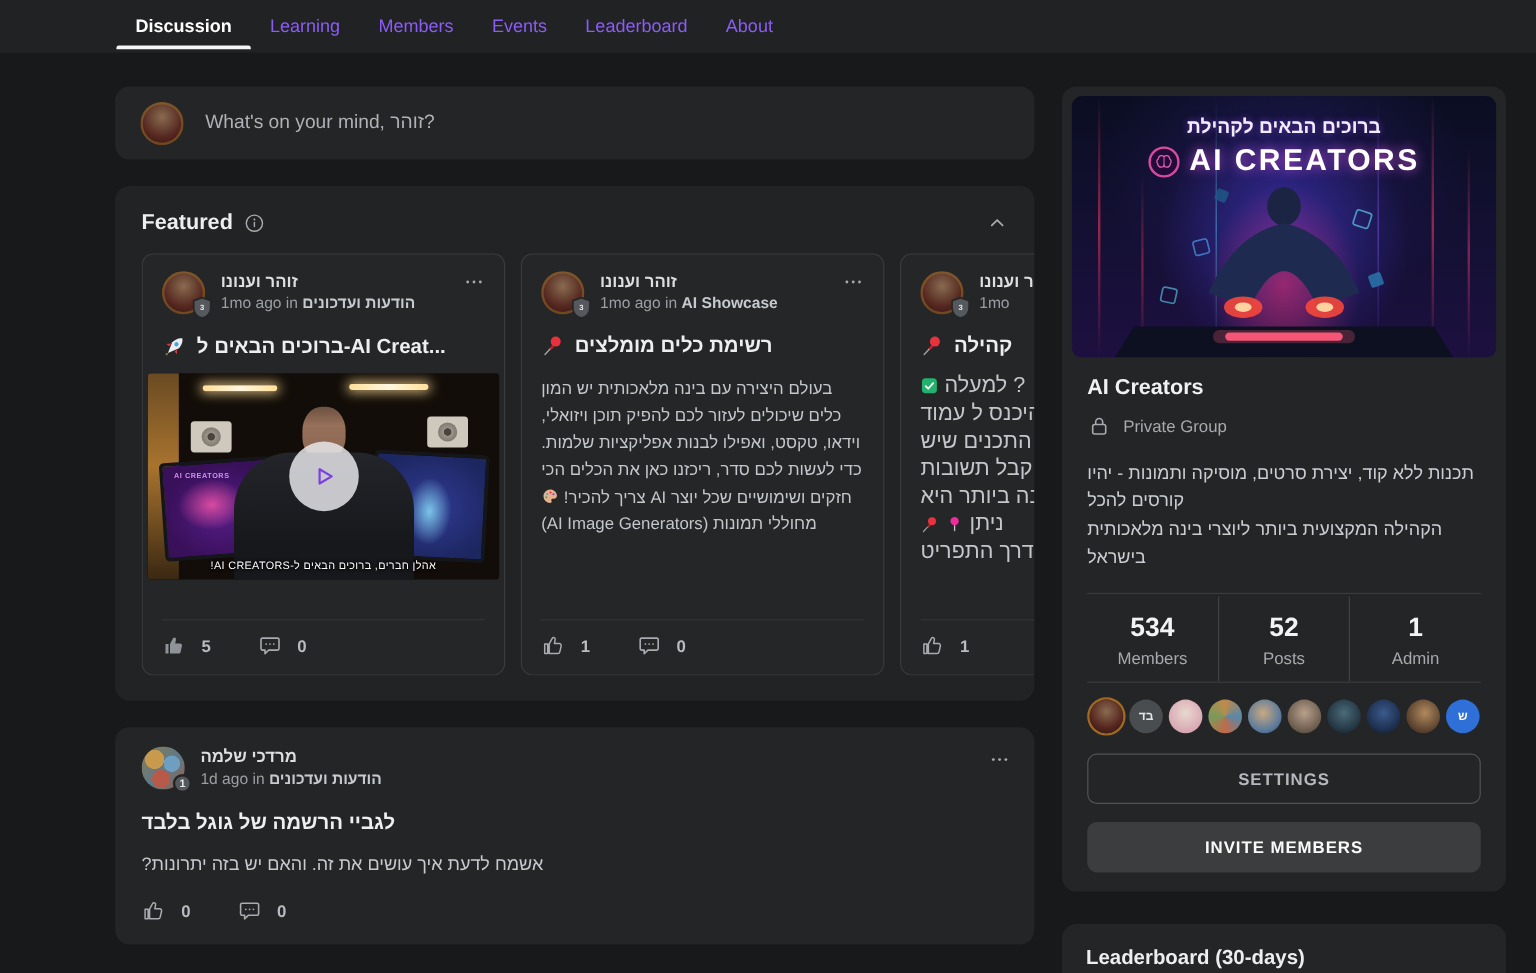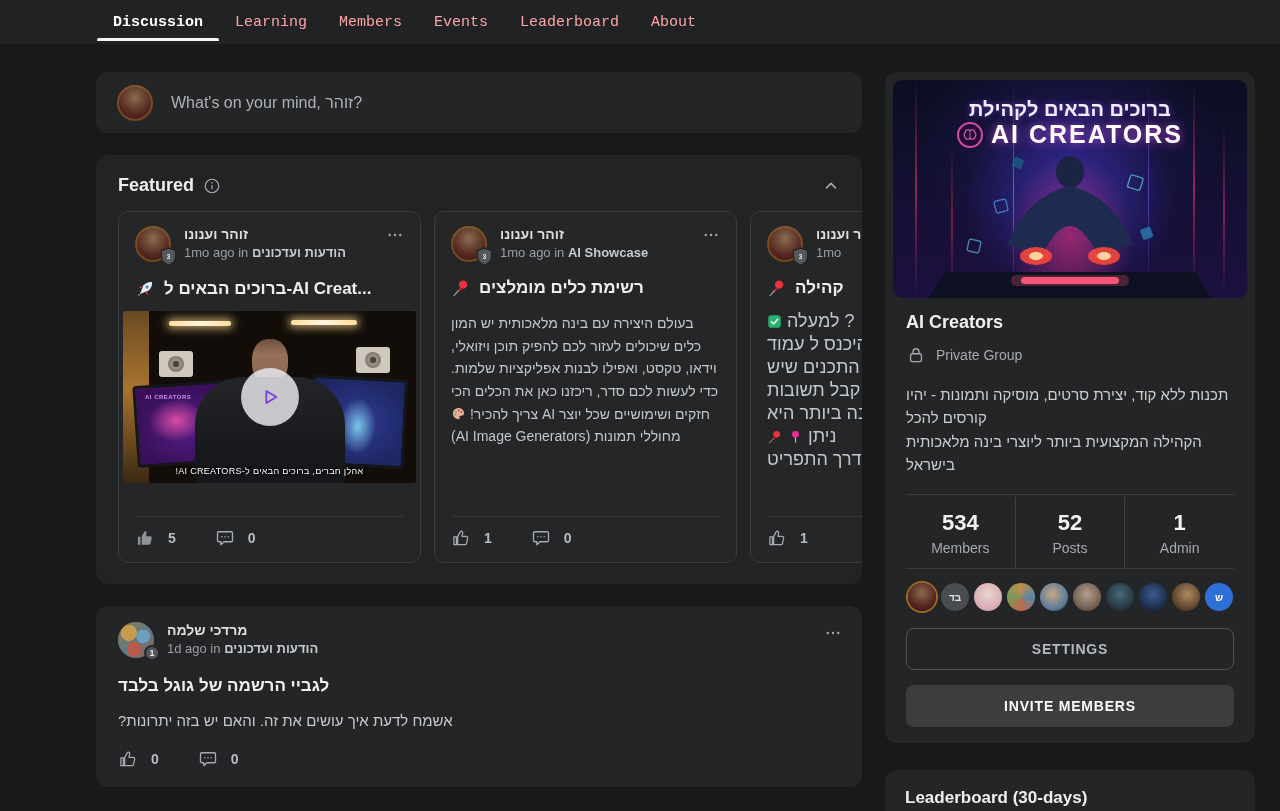--- a/index.html
+++ b/index.html
@@ -10,24 +10,24 @@
     color:#e4e6e8;
     position:relative;
   }
   svg { display:block; }
 
   
   .navbar {
     position:absolute; left:0; top:0; width:1280px; height:44px;
     background:#212223;
   }
-  .nav-tabs { display:flex; padding-left:97px; height:44px; list-style:none;font-family:Liberation Mono, monospace; }
+  .nav-tabs { display:flex; padding-left:97px; height:44px; list-style:none; }
   .tab {
     position:relative; padding:0 16px; height:44px; display:flex; align-items:center;
-    font-size:15px; color:#fca5a5; cursor:pointer; white-space:nowrap;
+    font-size:15px; color:#8b5cf6; cursor:pointer; white-space:nowrap;
   }
   .tab.active { color:#ffffff; font-weight:bold; }
   .tab.active::after {
     content:""; position:absolute; left:0; right:0; bottom:3px; height:3px;
     background:#f5f5f5; border-radius:2px 2px 0 0;
   }
 
   
   .card { background:#242526; border-radius:12px; }
 
@@ -112,21 +112,21 @@
   .group-card { padding:8px 8px 16px; }
   .cover {
     position:relative; height:218px; border-radius:9px; overflow:hidden;
     background:
       radial-gradient(90px 120px at 50% 72%, rgba(255,45,100,.5), transparent 70%),
       radial-gradient(150px 150px at 50% 55%, rgba(80,70,255,.45), transparent 70%),
       radial-gradient(200px 160px at 50% 30%, rgba(40,30,110,.6), transparent 75%),
       linear-gradient(180deg,#0b0e22 0%, #141034 55%, #1d1040 100%);
   }
   .streak { position:absolute; top:0; bottom:0; width:2px; opacity:.55; }
-  .cover-h1 { position:absolute; top:18px; width:100%; text-align:center; font-size:20px; font-weight:bold; color:#f2ecff; text-shadow:0 0 6px rgba(120,60,200,.8); }
+  .cover-h1 { position:absolute; top:18px; width:100%; text-align:center; font-size:16px; font-weight:bold; color:#f2ecff; text-shadow:0 0 6px rgba(120,60,200,.8); }
   .cover-h2 { position:absolute; top:40px; width:100%; display:flex; justify-content:center; align-items:center; gap:8px; }
   .cover-h2 span { font-size:25px; font-weight:bold; letter-spacing:2px; color:#ffffff; text-shadow:0 0 10px rgba(200,80,220,.9); }
   .brain-badge { width:26px; height:26px; border-radius:50%; border:2px solid #d64b9e; background:#220b38; display:flex; align-items:center; justify-content:center; }
   .group-inner { padding:14px 13px 0; }
   .group-name { font-size:18px; font-weight:bold; color:#f0f1f3; }
   .privacy { display:flex; align-items:center; gap:10px; margin-top:12px; color:#a6a9ad; font-size:14px; }
   .desc { margin-top:18px; font-size:15px; line-height:1.55; color:#caced2; }
   .divider { border-top:1px solid #3a3c3e; margin:18px 0 0; }
   .stats { display:flex; margin-top:2px; }
   .stat { flex:1; text-align:center; padding:13px 0 12px; }

